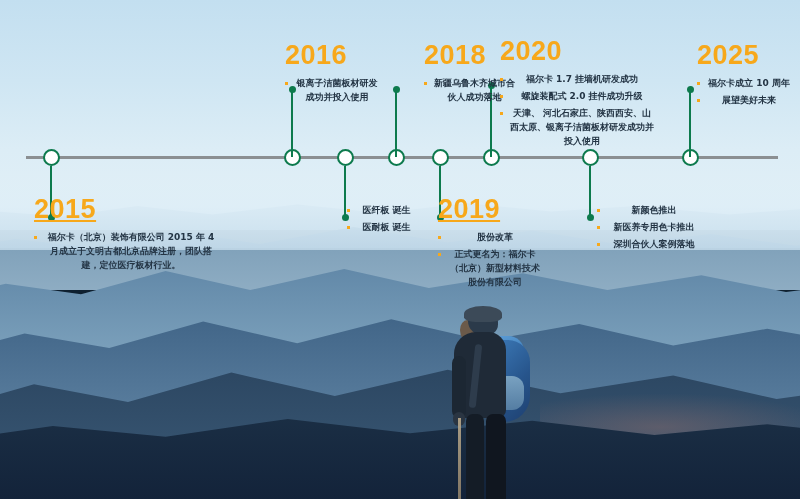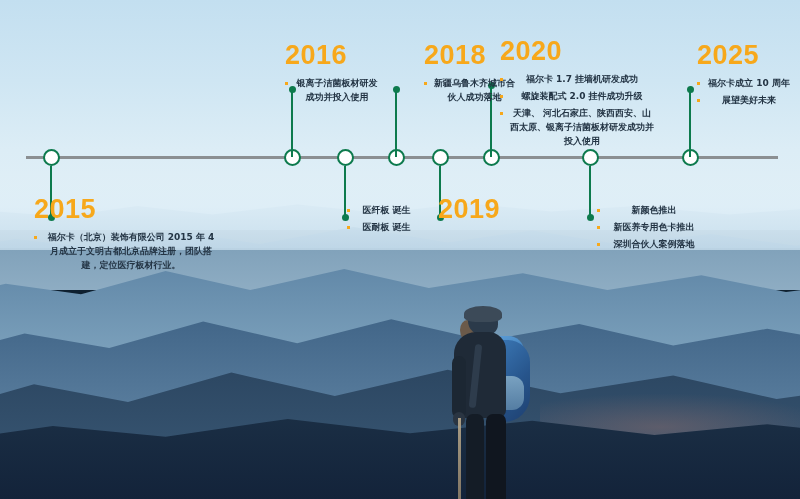--- a/index.html
+++ b/index.html
@@ -99,21 +99,21 @@
   .bullets { margin-top:8px;text-align:center; }
   .bullet {
     position:relative; padding-left:9px; margin-bottom:3px;
     font-size:9px; line-height:1.55; color:#233444;
     font-family:"DejaVu Sans", sans-serif; font-weight:bold;
   }
   .bullet::before {
     content:""; position:absolute; left:0; top:5px;
     width:3px; height:3px; background:#f7a81b;
   }
-  .entry.below .year { color:#f7a81b; }
+  .entry.below .year { color:#f7a81b;text-decoration:underline; }
 </style>
 </head>
 <body>
 
 <div id="photo">
   <div class="sky"></div>
   <div class="ridge r1"></div>
   <div class="ridge r2"></div>
   <div class="haze"></div>
   <div class="ridge r3"></div>
@@ -188,20 +188,24 @@
         </div>
       </div>
       <div class="entry above" style="left: 424px; top: 42px; width: 92px;">
         <div class="year">2018</div>
         <div class="bullets">
           <div class="bullet">新疆乌鲁木齐城市合伙人成功落地</div>
         </div>
       </div>
       <div class="entry below" style="left: 438px; top: 196px; width: 105px;">
         <div class="year">2019</div>
+        <div class="bullets">
+          <div class="bullet">股份改革</div>
+          <div class="bullet">正式更名为：福尔卡（北京）新型材料技术股份有限公司</div>
+        </div>
       </div>
       <div class="entry above" style="left: 500px; top: 38px; width: 155px;">
         <div class="year">2020</div>
         <div class="bullets">
           <div class="bullet">福尔卡 1.7 挂墙机研发成功</div>
           <div class="bullet">螺旋装配式 2.0 挂件成功升级</div>
           <div class="bullet">天津、 河北石家庄、陕西西安、山西太原、银离子洁菌板材研发成功并投入使用</div>
         </div>
       </div>
       <div class="entry below" style="left: 597px; top: 196px; width: 105px;">

